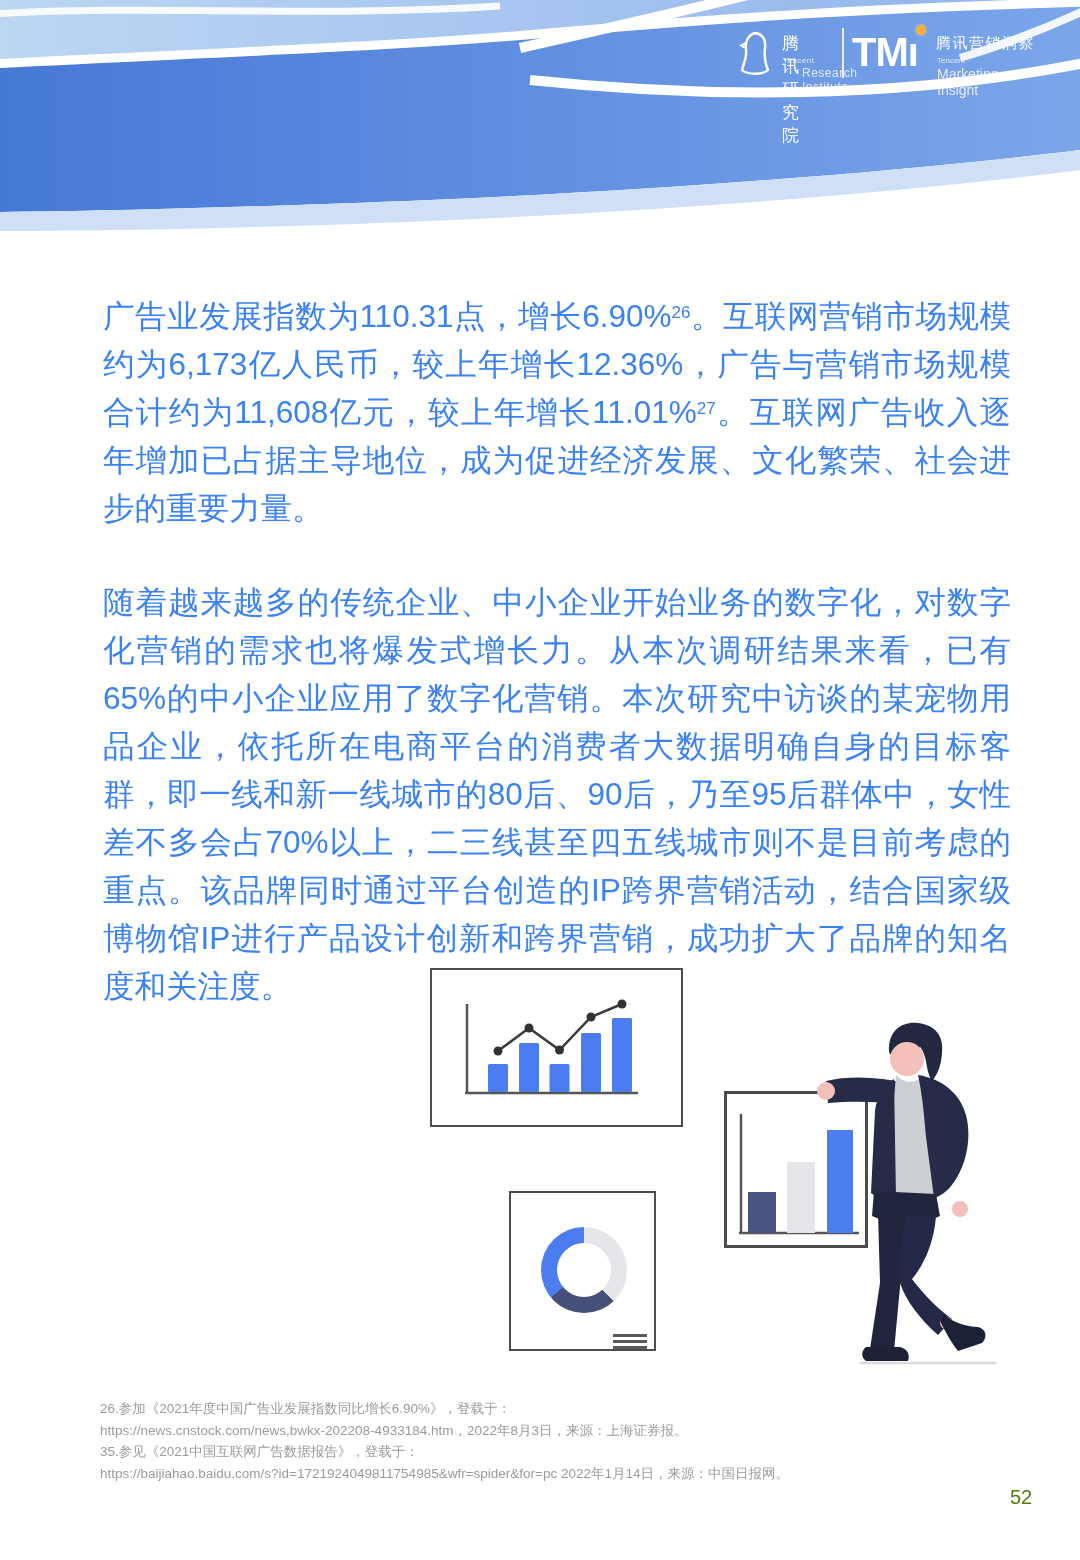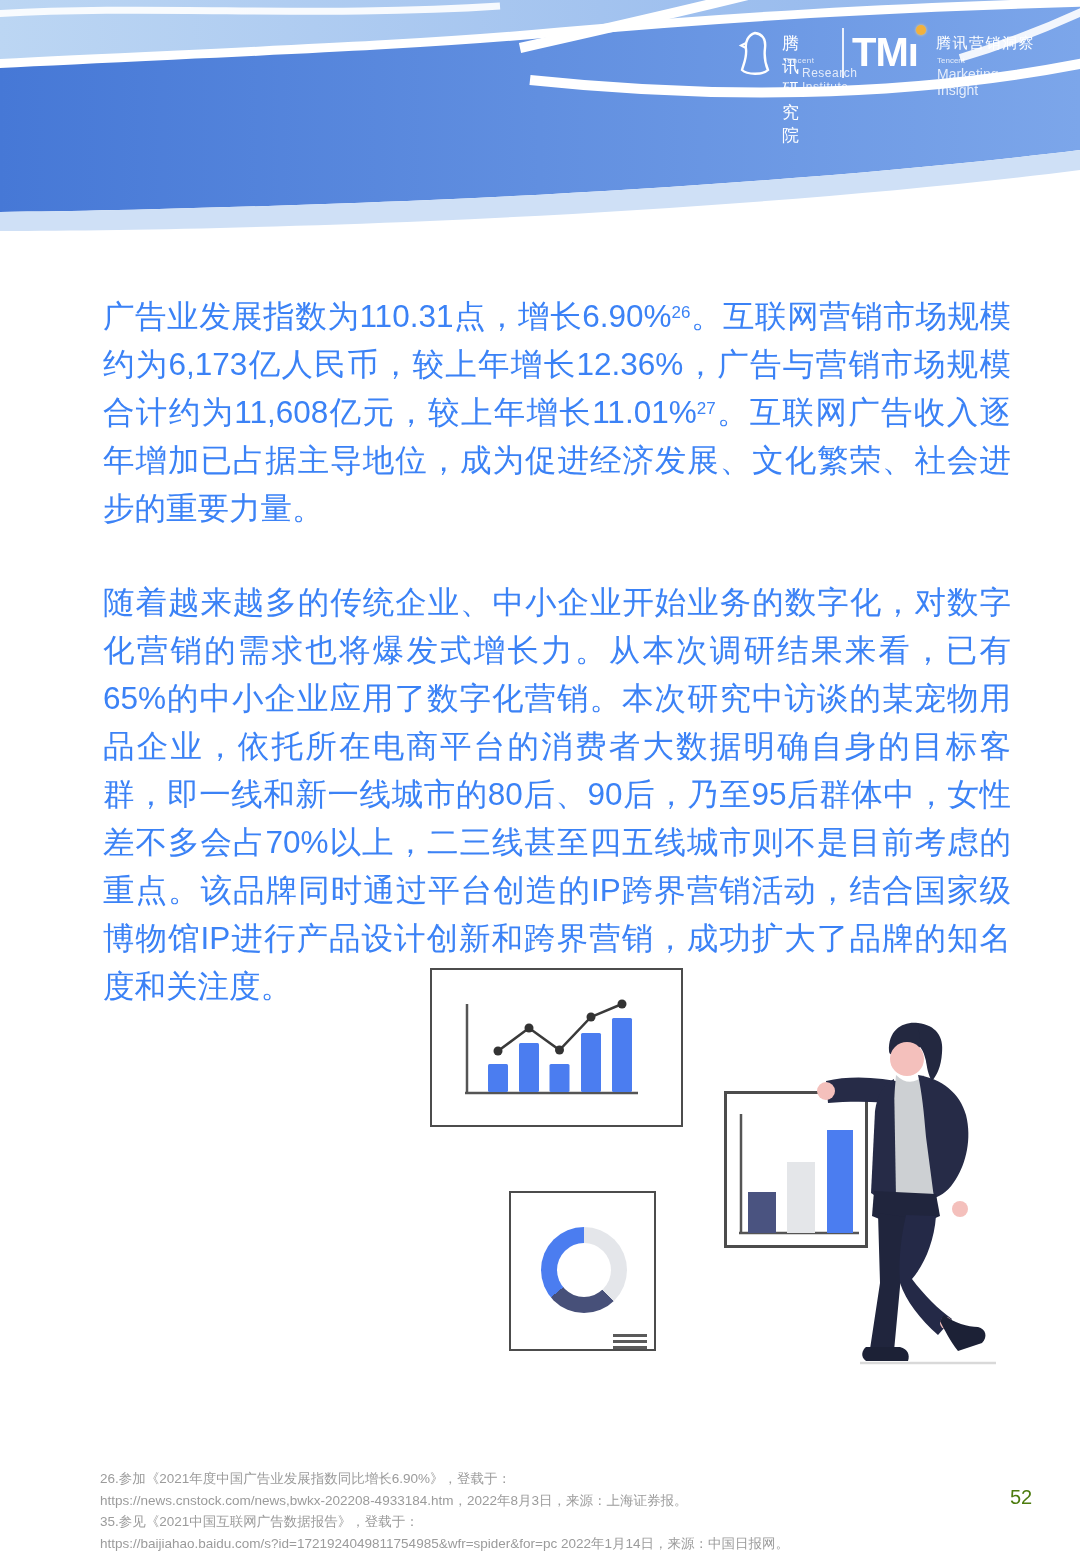--- a/index.html
+++ b/index.html
@@ -36,21 +36,21 @@
   .card-donut{left:509px;top:1191px;width:147px;height:160px;}
   .card-growth{left:724px;top:1091px;width:144px;height:157px;border-width:3px;}
   .donut-ring{position:absolute;left:30px;top:34px;width:86px;height:86px;border-radius:50%;}
   .donut-hole{position:absolute;left:16px;top:16px;width:54px;height:54px;border-radius:50%;background:#ffffff;}
   .dline{position:absolute;left:102px;width:34px;height:3px;background:#5a5a5a;}
   .dline.l1{top:141px;}.dline.l2{top:147px;}.dline.l3{top:153px;}
 
   .person-svg{position:absolute;left:810px;top:1016px;width:200px;height:352px;overflow:visible;}
 
   
-  .footnotes{position:absolute;left:100px;top:1468px;width:720px;color:#9b9b9b;
+  .footnotes{position:absolute;left:100px;top:1398px;width:720px;color:#9b9b9b;
     font-size:13.5px;line-height:21.5px;}
   .page-number{position:absolute;left:1010px;top:1486px;font-size:20px;color:#4d7c0f;}
 </style>
 </head>
 <body>
 
 <div class="page">
 
   <svg class="header-svg" viewBox="0 0 1080 260" aria-hidden="true">
     <defs>

